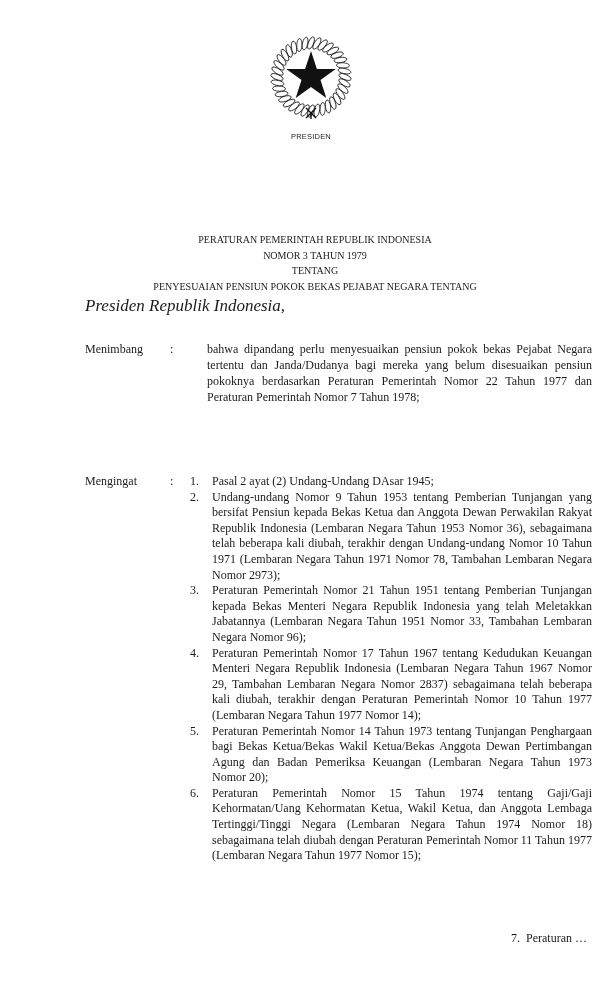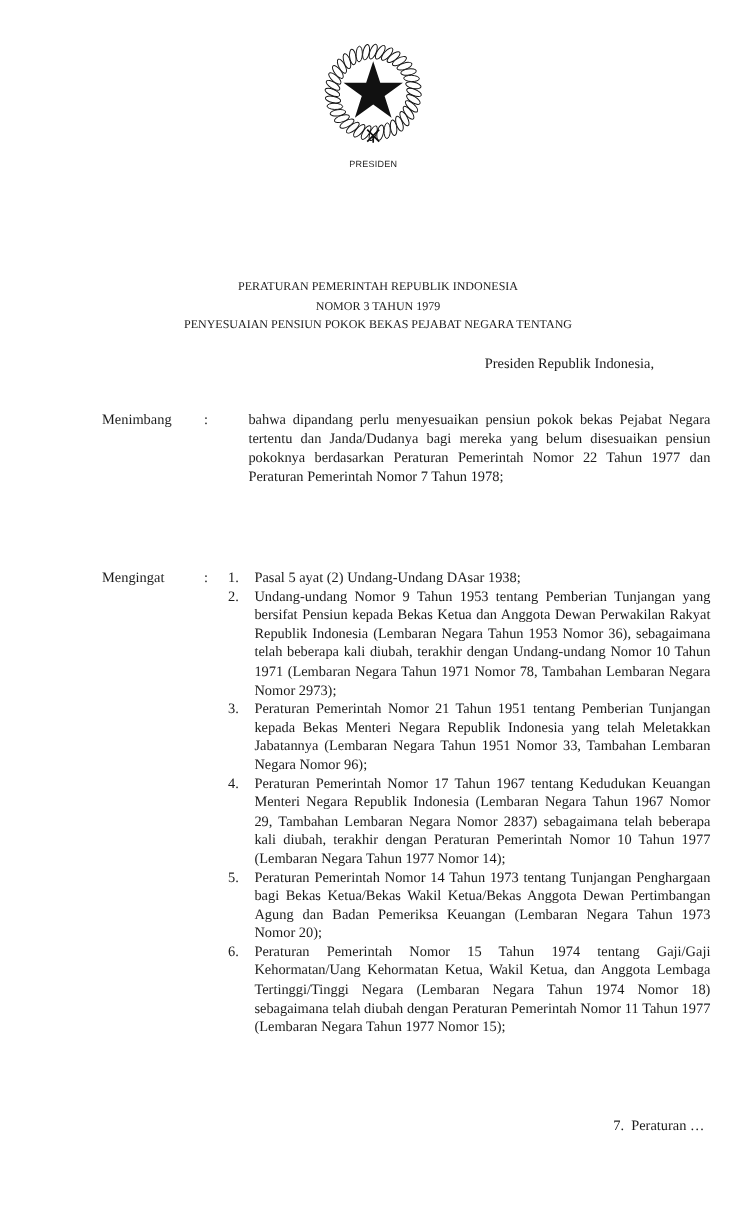--- a/index.html
+++ b/index.html
@@ -40,22 +40,23 @@
     text-align: center;
     font-size: 10px;
     line-height: 15.5px;
     margin-top: 44px;
   }
   .salutation {
     position: absolute;
     top: 296px;
     left: 85px;
     width: 460px;
-    text-align: right;
-    font-size: 12px;
+    text-align: left;
+    font-size: 17px;
+    font-style: italic;
   }
   .clause {
     position: absolute;
     left: 85px;
     display: grid;
     font-size: 12px;
     line-height: 16px;
   }
   .clause.considering { top: 341px; grid-template-columns: 85px 37px 385px; }
   .clause.recalling   { top: 474px; grid-template-columns: 85px 20px 402px; line-height: 15.6px; }
@@ -119,38 +120,39 @@
     <polygon fill="#111111" points="0,-26 5.88,-8.09 24.73,-8.03 9.51,3.09 15.28,21.03 0,10 -15.28,21.03 -9.51,3.09 -24.73,-8.03 -5.88,-8.09"></polygon>
   </svg>
 
   <div class="letterhead">
     <div>PRESIDEN</div>
   </div>
 
   <div class="title-block">
     <div>PERATURAN PEMERINTAH REPUBLIK INDONESIA</div>
     <div>NOMOR  3 TAHUN 1979</div>
+    <div>TENTANG</div>
     <div>PENYESUAIAN PENSIUN POKOK BEKAS PEJABAT NEGARA TENTANG</div>
   </div>
 
   <div class="salutation">Presiden Republik Indonesia,</div>
 
   <div class="clause considering">
     <div>Menimbang</div>
     <div>:</div>
     <div class="justified">bahwa dipandang perlu menyesuaikan pensiun pokok bekas Pejabat Negara tertentu dan Janda/Dudanya bagi mereka yang belum disesuaikan pensiun pokoknya berdasarkan Peraturan Pemerintah Nomor  22 Tahun 1977 dan Peraturan Pemerintah  Nomor 7 Tahun 1978;</div>
   </div>
 
   <div class="clause recalling">
     <div>Mengingat</div>
     <div>:</div>
     <div>
       <div class="list-item">
         <div>1.</div>
-        <div class="item-text">Pasal 5 ayat (2) Undang-Undang DAsar 1938;</div>
+        <div class="item-text">Pasal 2 ayat (2) Undang-Undang DAsar 1945;</div>
       </div>
       <div class="list-item">
         <div>2.</div>
         <div class="item-text">Undang-undang  Nomor 9 Tahun 1953 tentang Pemberian Tunjangan yang bersifat Pensiun kepada Bekas Ketua dan Anggota Dewan Perwakilan Rakyat Republik Indonesia (Lembaran Negara Tahun 1953 Nomor 36), sebagaimana telah beberapa kali diubah, terakhir dengan Undang-undang  Nomor 10 Tahun 1971 (Lembaran Negara Tahun 1971 Nomor 78, Tambahan Lembaran Negara Nomor 2973);</div>
       </div>
       <div class="list-item">
         <div>3.</div>
         <div class="item-text">Peraturan Pemerintah  Nomor 21 Tahun 1951 tentang Pemberian Tunjangan kepada Bekas Menteri Negara Republik Indonesia yang telah Meletakkan Jabatannya (Lembaran Negara Tahun 1951 Nomor 33, Tambahan Lembaran Negara Nomor 96);</div>
       </div>
       <div class="list-item">

